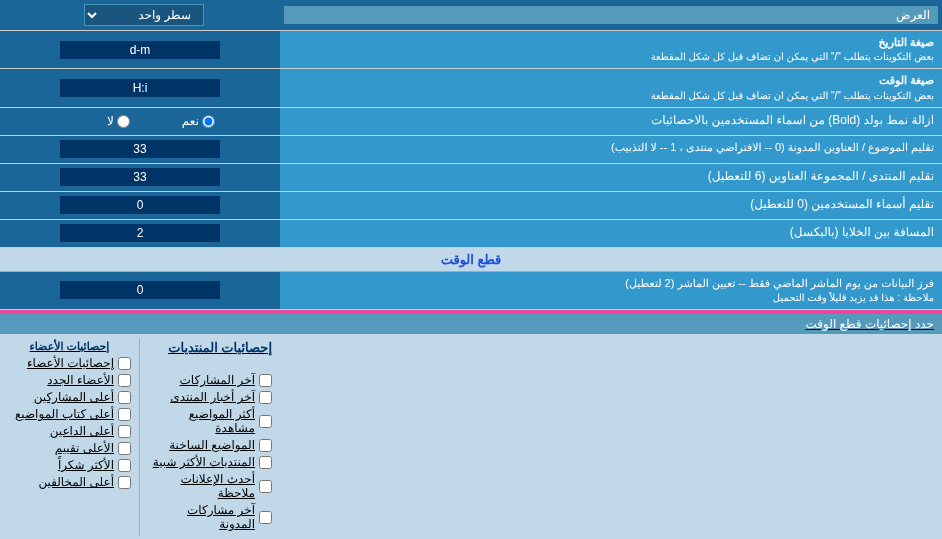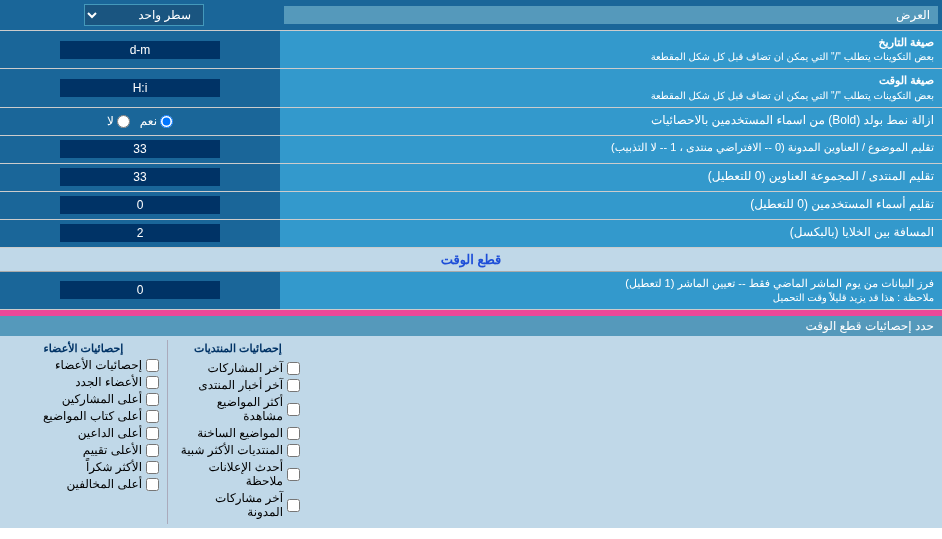--- a/index.html
+++ b/index.html
@@ -86,20 +86,21 @@
       direction: rtl;
     }
 
     .radio-cell label {
       color: #fff;
       font-size: 12px;
       display: flex;
       align-items: center;
       gap: 3px;
       cursor: pointer;
+      margin-left: 42px;
     }
 
     .radio-cell input[type="radio"] {
       cursor: pointer;
     }
 
     .checkbox-item {
       display: flex;
       align-items: center;
       gap: 4px;
@@ -164,21 +165,21 @@
 </div>
 
 <div class="row">
   <div class="label-cell small-text">تقليم الموضوع / العناوين المدونة (0 -- الافتراضي منتدى ، 1 -- لا التذبيب)</div>
   <div class="input-cell">
     <input type="text" style="width: 160px;" value="33">
   </div>
 </div>
 
 <div class="row">
-  <div class="label-cell">تقليم المنتدى / المجموعة العناوين (0 للتعطيل)</div>
+  <div class="label-cell">تقليم المنتدى / المجموعة العناوين (6 للتعطيل)</div>
   <div class="input-cell">
     <input type="text" style="width: 160px;" value="33">
   </div>
 </div>
 
 <div class="row">
   <div class="label-cell">تقليم أسماء المستخدمين (0 للتعطيل)</div>
   <div class="input-cell">
     <input type="text" style="width: 160px;" value="0">
   </div>
@@ -191,42 +192,42 @@
   </div>
 </div>
 
 <div class="section-header">
   <span>قطع الوقت</span>
 </div>
 
 <div class="row">
   <div class="label-cell small-text">
     <div>
-      <div>فرز البيانات من يوم الماشر الماضي فقط -- تعيين الماشر (1 لتعطيل)</div>
+      <div>فرز البيانات من يوم الماشر الماضي فقط -- تعيين الماشر (2 لتعطيل)</div>
       <div style="font-size:10px;">ملاحظة : هذا قد يزيد قليلاً وقت التحميل</div>
     </div>
   </div>
   <div class="input-cell">
     <input type="text" style="width: 160px;" value="0">
   </div>
 </div>
 
-<div style="background:#b8d4e8; border-top:6px solid #ec4899;">
+<div style="background:#b8d4e8; border-top:4px solid #ec4899;text-decoration:underline;">
 
   <div style="display:flex; background:#5599bb;">
     <div style="flex:1; background:#5599bb; color:#fff; padding:3px 8px; font-size:12px; text-align:right;">حدد إحصائيات قطع الوقت</div>
     <div style="width:280px; background:#5599bb;"></div>
   </div>
 
   <div style="display:flex; direction:rtl; padding:4px 0; background:#c0d8e8;">
 
     <div style="flex:1; padding:2px 8px; font-size:12px; color:#003366; text-align:center; display:flex; align-items:flex-start; justify-content:center;"></div>
 
     <div style="width:140px; padding:2px 8px;">
-      <div style="font-weight:bold; color:#003366; margin-bottom:6px; font-size:11px; text-align:center;">إحصائيات المنتديات</div>
+      <div style="font-weight:bold; color:#003366; margin-bottom:18px; font-size:13px; text-align:right;">إحصائيات المنتديات</div>
       <div class="checkbox-item">
         <input type="checkbox" style="">
         <span>آخر المشاركات</span>
       </div>
       <div class="checkbox-item">
         <input type="checkbox" style="">
         <span>آخر أخبار المنتدى</span>
       </div>
       <div class="checkbox-item">
         <input type="checkbox" style="">
@@ -243,21 +244,21 @@
       <div class="checkbox-item">
         <input type="checkbox" style="">
         <span>أحدث الإعلانات ملاحظة</span>
       </div>
       <div class="checkbox-item">
         <input type="checkbox" style="">
         <span>آخر مشاركات المدونة</span>
       </div>
     </div>
 
-    <div style="width:168px; padding:2px 8px; border-right:1px solid #aab;">
+    <div style="width:140px; padding:2px 8px; border-right:1px solid #aab;">
       <div style="font-weight:bold; color:#003366; margin-bottom:3px; font-size:11px; text-align:center;">إحصائيات الأعضاء</div>
       <div class="checkbox-item">
         <input type="checkbox" style="">
         <span>إحصائيات الأعضاء</span>
       </div>
       <div class="checkbox-item">
         <input type="checkbox" style="">
         <span>الأعضاء الجدد</span>
       </div>
       <div class="checkbox-item">

